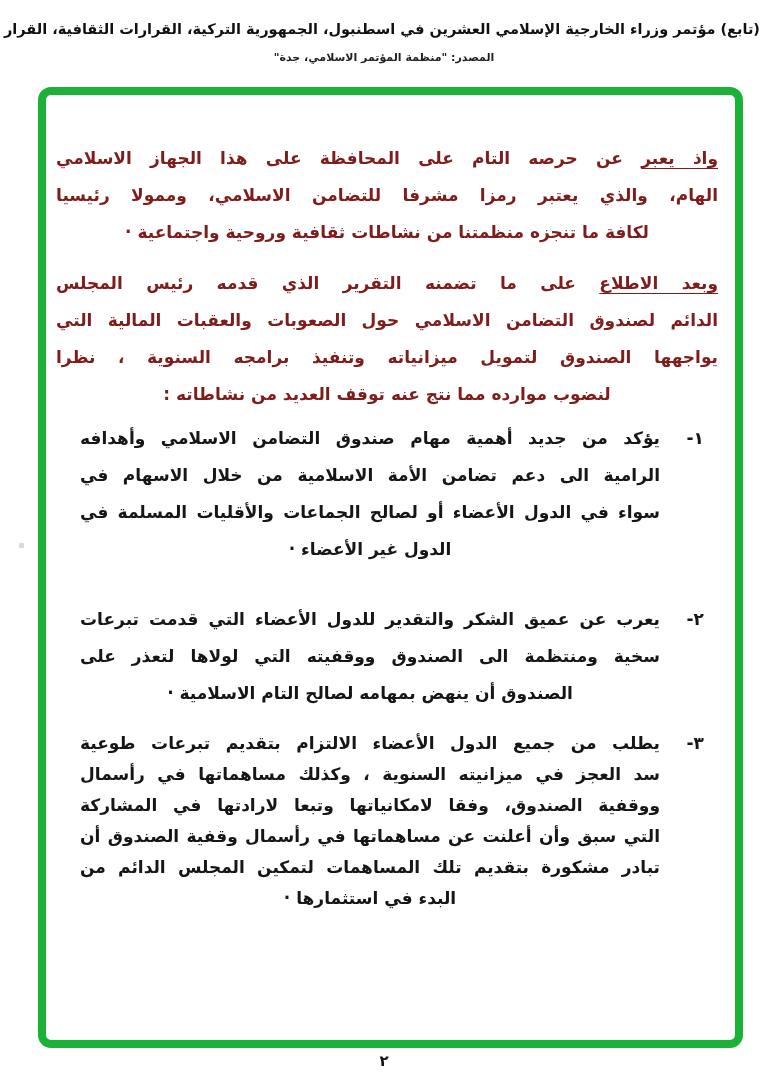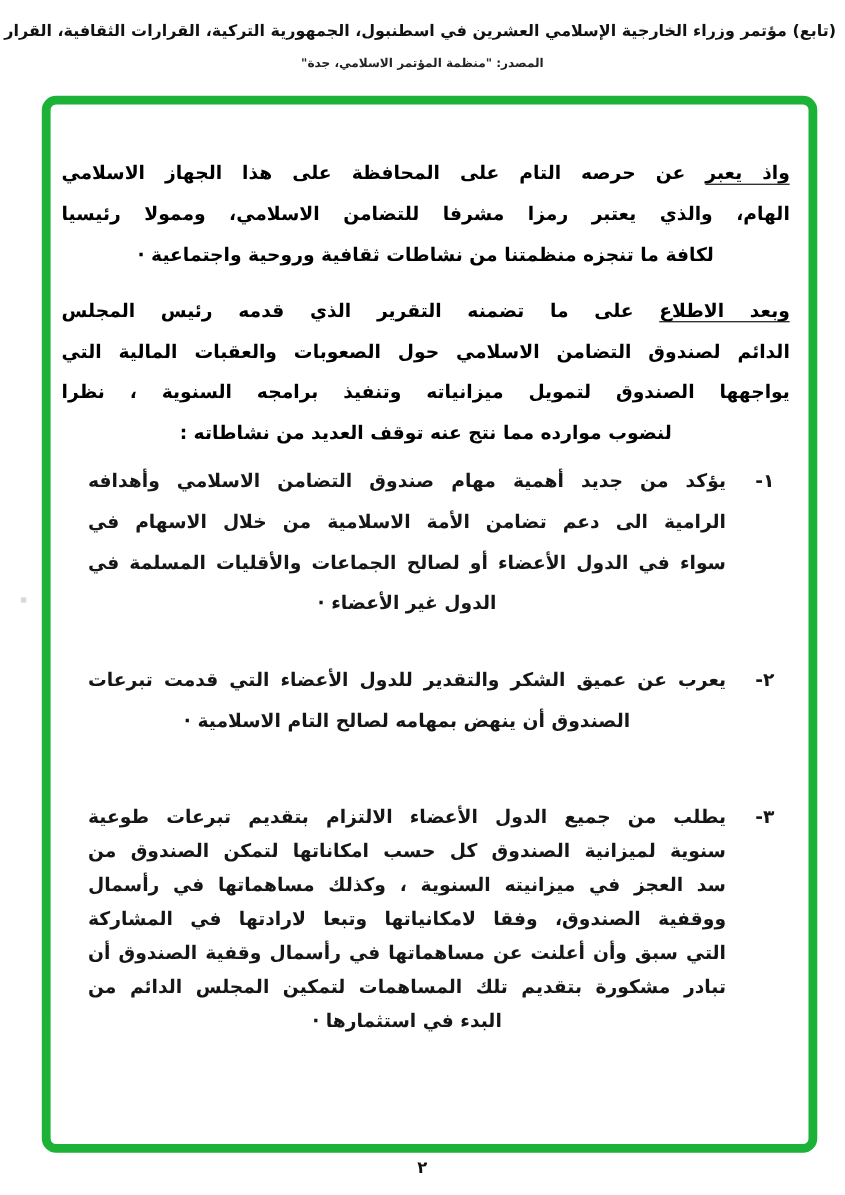--- a/index.html
+++ b/index.html
@@ -44,21 +44,21 @@
   }
   
   .tblock {
     position: absolute;
     right: 50px;
     width: 662px;
     direction: rtl;
     font-size: 17px;
     font-weight: 700;
     line-height: 37px;
-    color: #000000;
+    color: #7f1d1d;
   }
   .tblock .ln { height: 37px; overflow: hidden; }
   .just { text-align: justify; text-align-last: justify; }
   .ctr  { text-align-last: center; }
   .ulead { text-decoration: underline; text-underline-offset: 4px; }
   
   .item { position: absolute; right: 56px; width: 656px; direction: rtl;
           font-size: 17px; font-weight: 700; color: #161616; }
   .item .num {
     position: absolute;
@@ -120,29 +120,29 @@
       <div class="ln just">الرامية الى دعم تضامن الأمة الاسلامية من خلال الاسهام في</div>
       <div class="ln just">سواء في الدول الأعضاء أو لصالح الجماعات والأقليات المسلمة في</div>
       <div class="ln ctr">الدول غير الأعضاء ·</div>
     </div>
   </div>
 
   <div class="item" style="top:601px;">
     <div class="num">٢-</div>
     <div class="body">
       <div class="ln just">يعرب عن عميق الشكر والتقدير للدول الأعضاء التي قدمت تبرعات</div>
+      <div class="ln just">سخية ومنتظمة الى الصندوق ووقفيته التي لولاها لتعذر على</div>
       <div class="ln ctr">الصندوق أن ينهض بمهامه لصالح التام الاسلامية ·</div>
     </div>
   </div>
 
   <div class="item tight" style="top:728px;">
     <div class="num" style="line-height:31px;">٣-</div>
     <div class="body">
       <div class="ln just">يطلب من جميع الدول الأعضاء الالتزام بتقديم تبرعات طوعية</div>
-      <div class="ln just">سنوية لميزانية الصندوق كل حسب امكاناتها لتمكن الصندوق من</div>
       <div class="ln just">سد العجز في ميزانيته السنوية ، وكذلك مساهماتها في رأسمال</div>
       <div class="ln just">ووقفية الصندوق، وفقا لامكانياتها وتبعا لارادتها في المشاركة</div>
       <div class="ln just">التي سبق وأن أعلنت عن مساهماتها في رأسمال وقفية الصندوق أن</div>
       <div class="ln just">تبادر مشكورة بتقديم تلك المساهمات لتمكين المجلس الدائم من</div>
       <div class="ln ctr">البدء في استثمارها ·</div>
     </div>
   </div>
 
   <div class="pagenum">٢</div>
 

